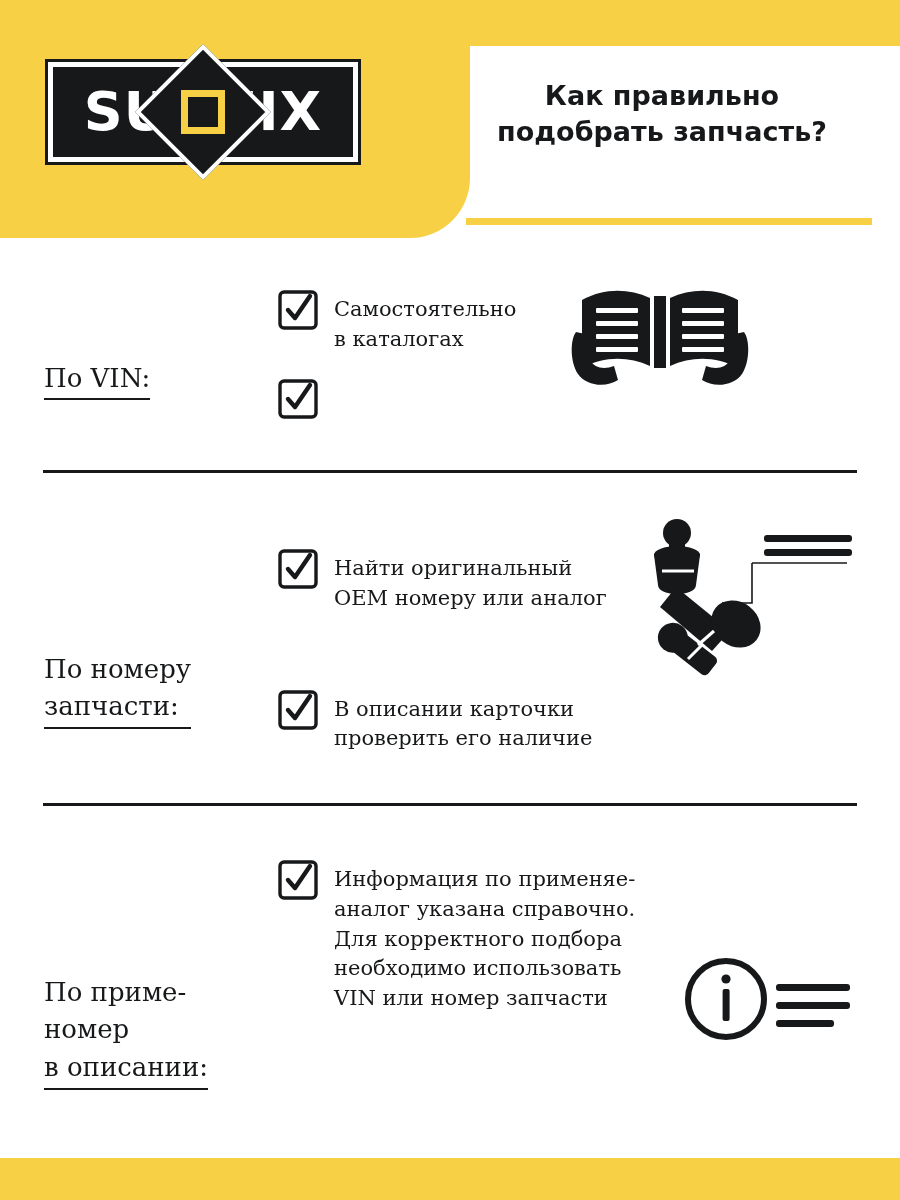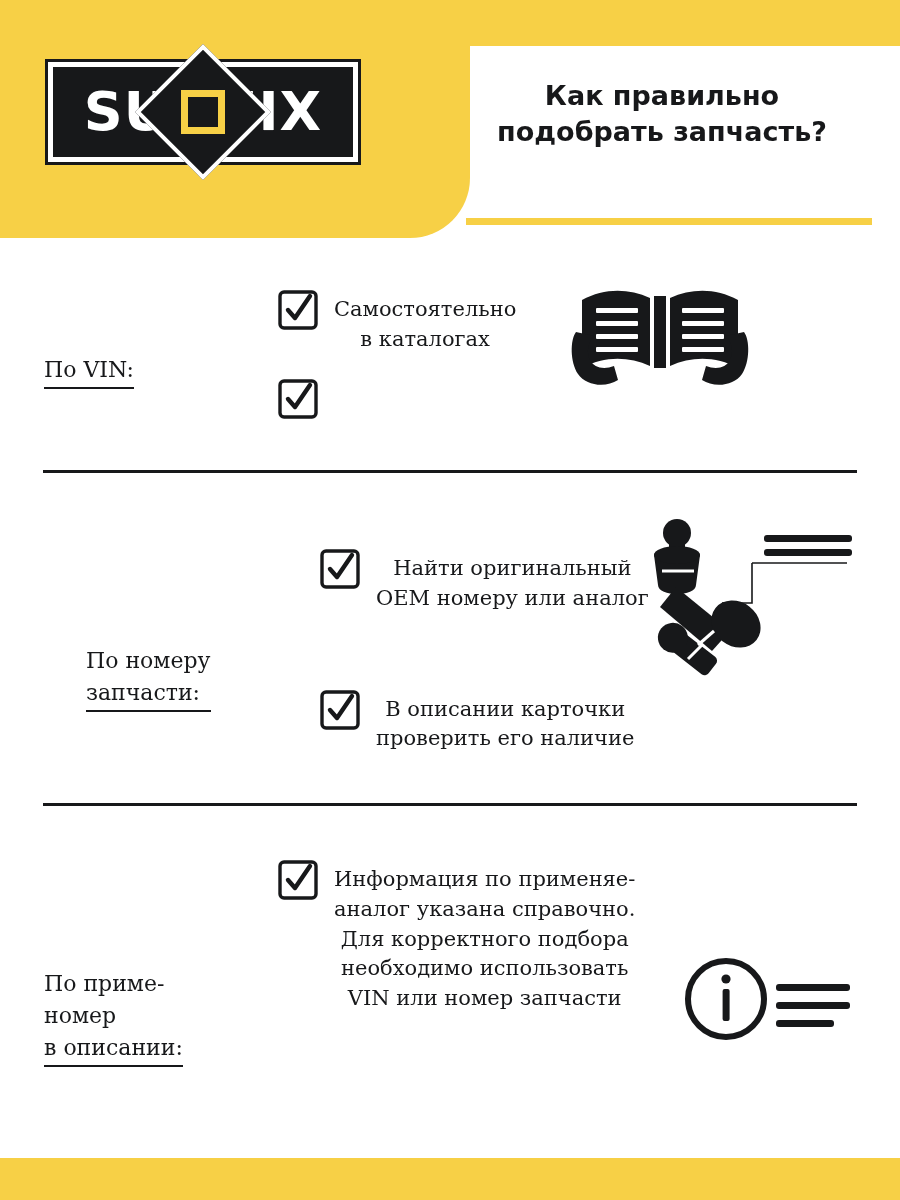--- a/index.html
+++ b/index.html
@@ -144,40 +144,39 @@
     width: 814px;
     height: 3px;
     background: #17181a;
     margin: 0 auto;
   }
 
   .row-label {
     flex: 0 0 232px;
     color: #17181a;
     font-family: "DejaVu Serif", serif;
-    font-size: 22px;
+    font-size: 26px;
     line-height: 1.45;
     white-space: pre-line;
   }
   .row-label .u {
     border-bottom: 2px solid #17181a;
     display: inline-block;
     padding-bottom: 1px;
   }
 
   .row-items {
     flex: 1 1 auto;
     padding-top: 2px;
   }
 
   .bullet {
     display: flex;
     align-items: flex-start;
     margin-bottom: 26px;
-    text-align: center;
   }
   .bullet:last-child { margin-bottom: 0; }
 
   .check-icon {
     flex: 0 0 auto;
     width: 44px;
     height: 44px;
     margin-right: 14px;
     margin-top: -4px;
   }
@@ -196,21 +195,21 @@
     color: #17181a;
   }
 
   
   #row-vin { padding-top: 26px; height: 232px; }
   #row-vin .row-label { padding-top: 58px; }
   #row-vin .row-items { padding-top: 28px; }
   #art-vin { right: 150px; top: 32px; }
 
   #row-number { padding-top: 30px; height: 330px; }
-  #row-number .row-label { padding-top: 110px; margin-left: 42px; }
+  #row-number .row-label { padding-top: 110px; }
   #row-number .row-items { padding-top: 48px; }
   #art-number { right: 38px; top: 38px; }
 
   #row-application { padding-top: 38px; height: 352px; }
   #row-application .row-label { padding-top: 92px; }
   #row-application .row-items { padding-top: 18px; }
   #art-application { right: 46px; top: 148px; }
 
   
   .footer-bar {

